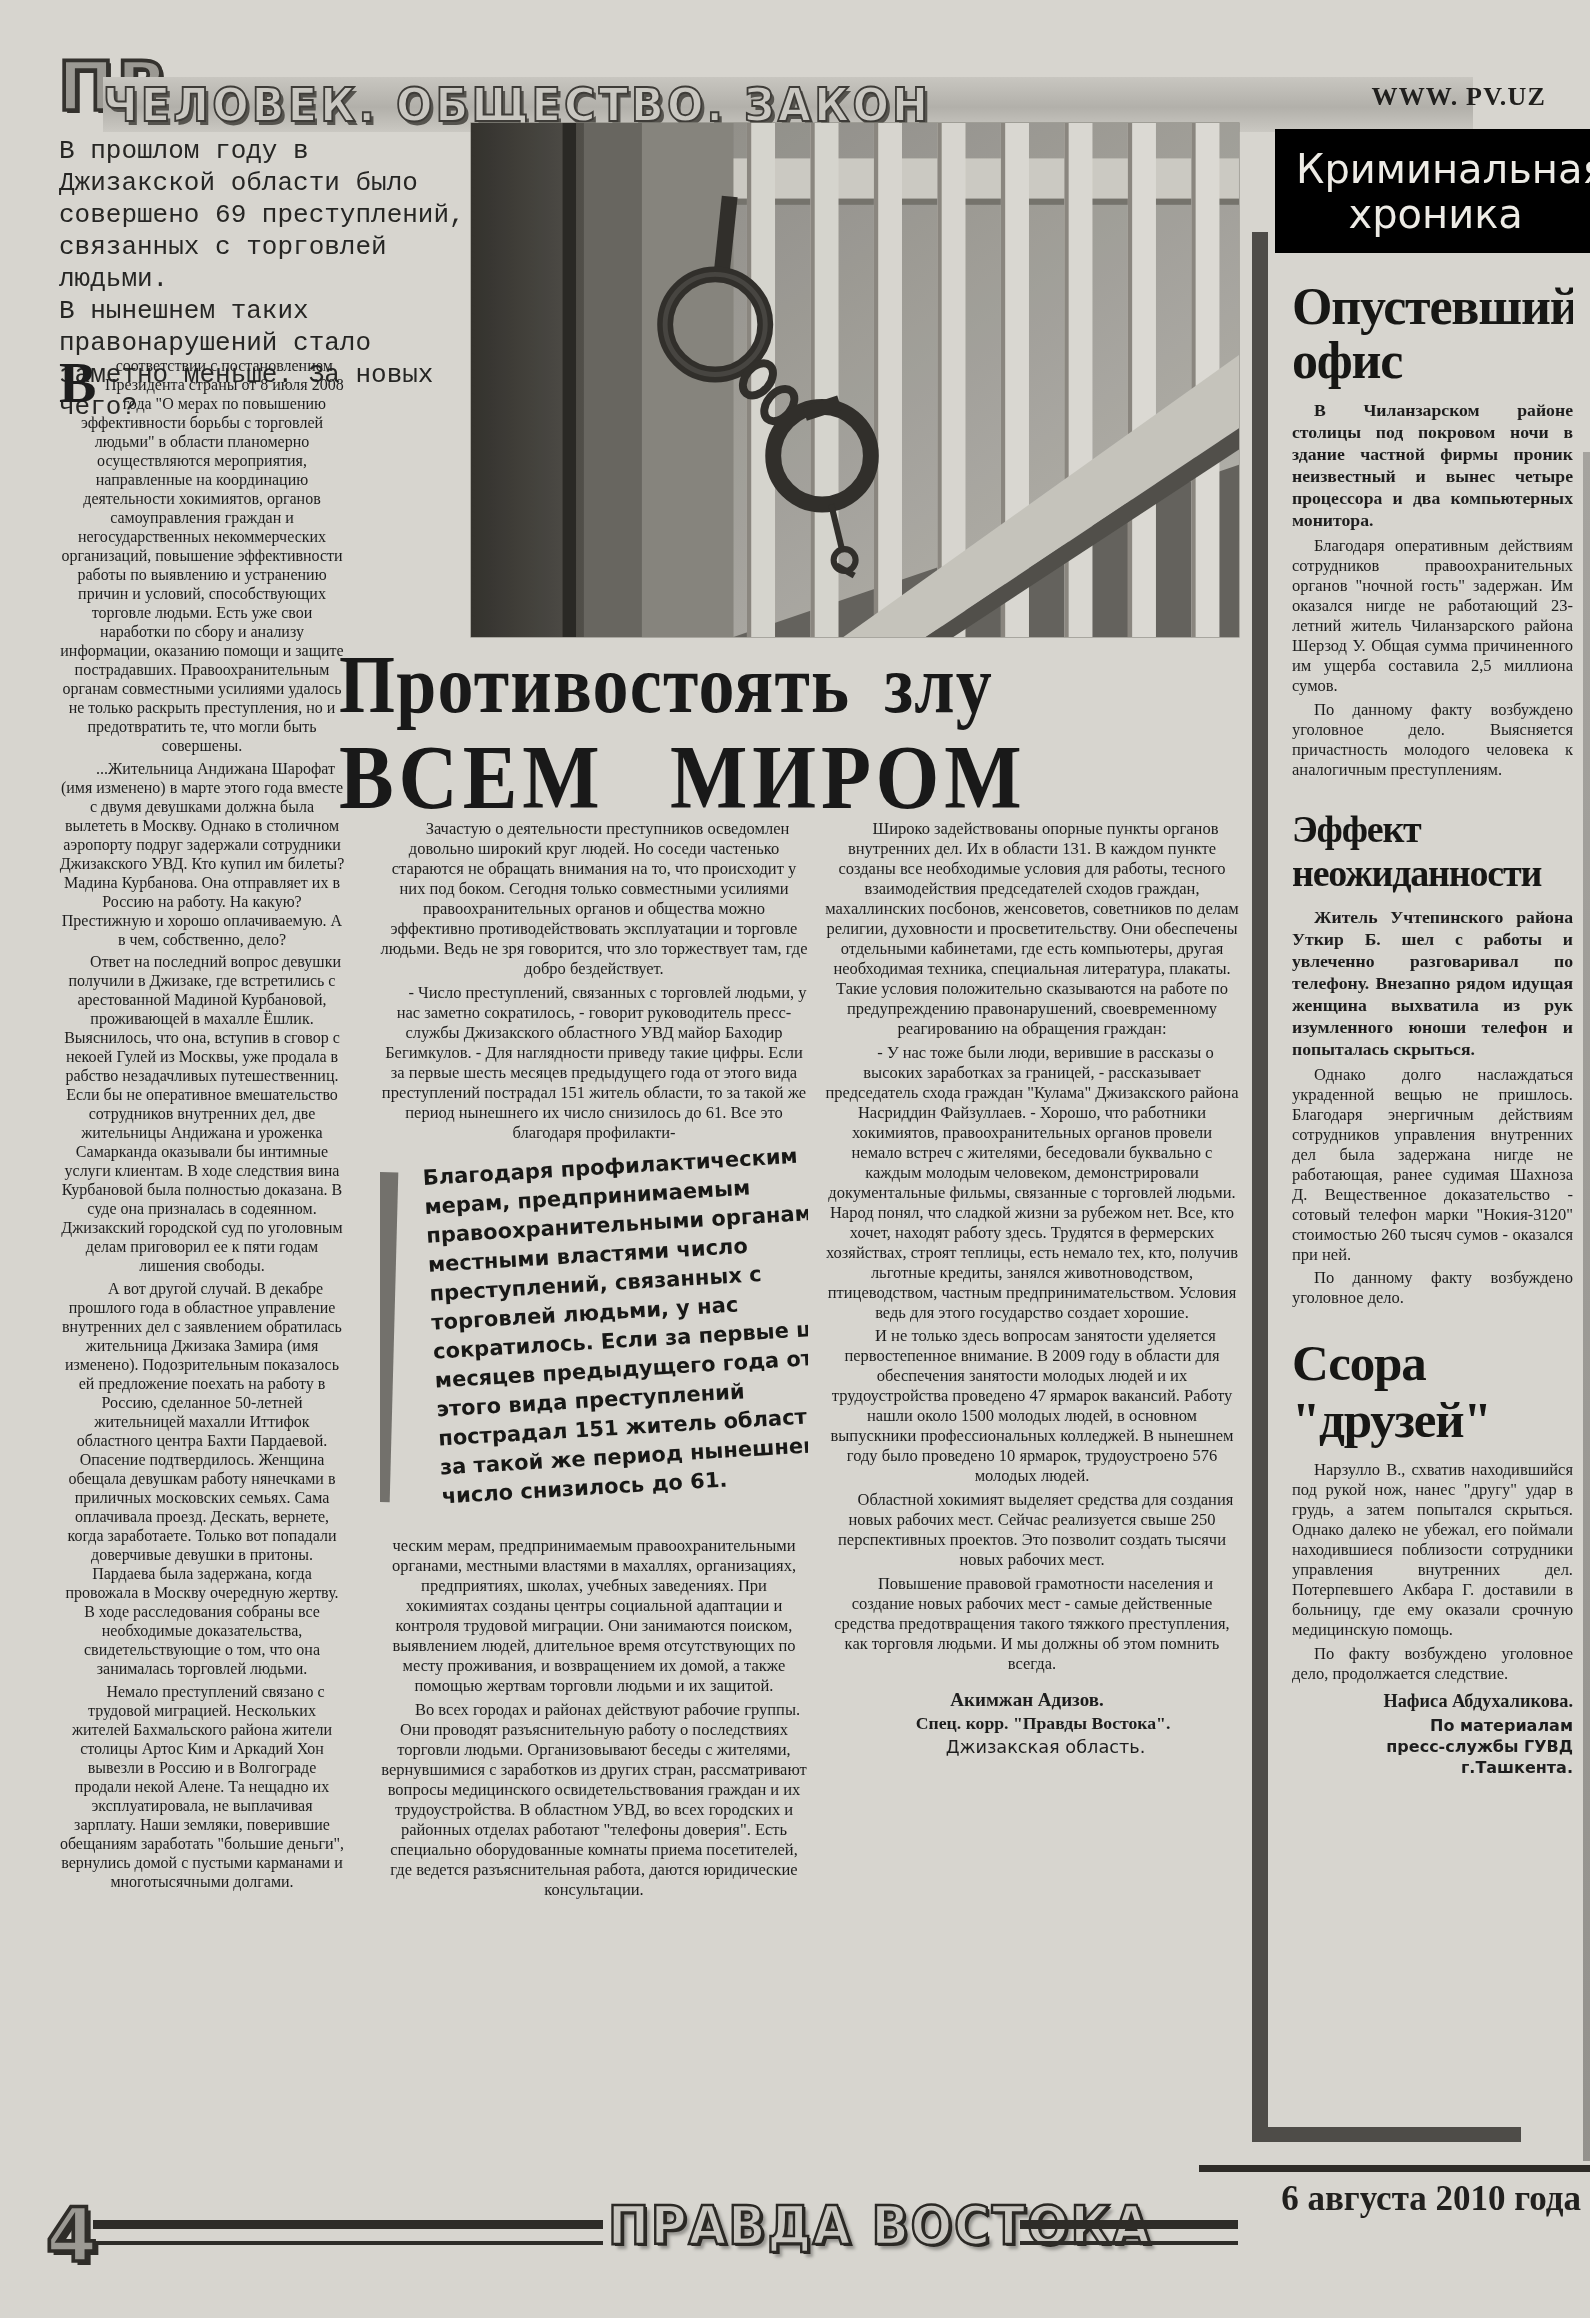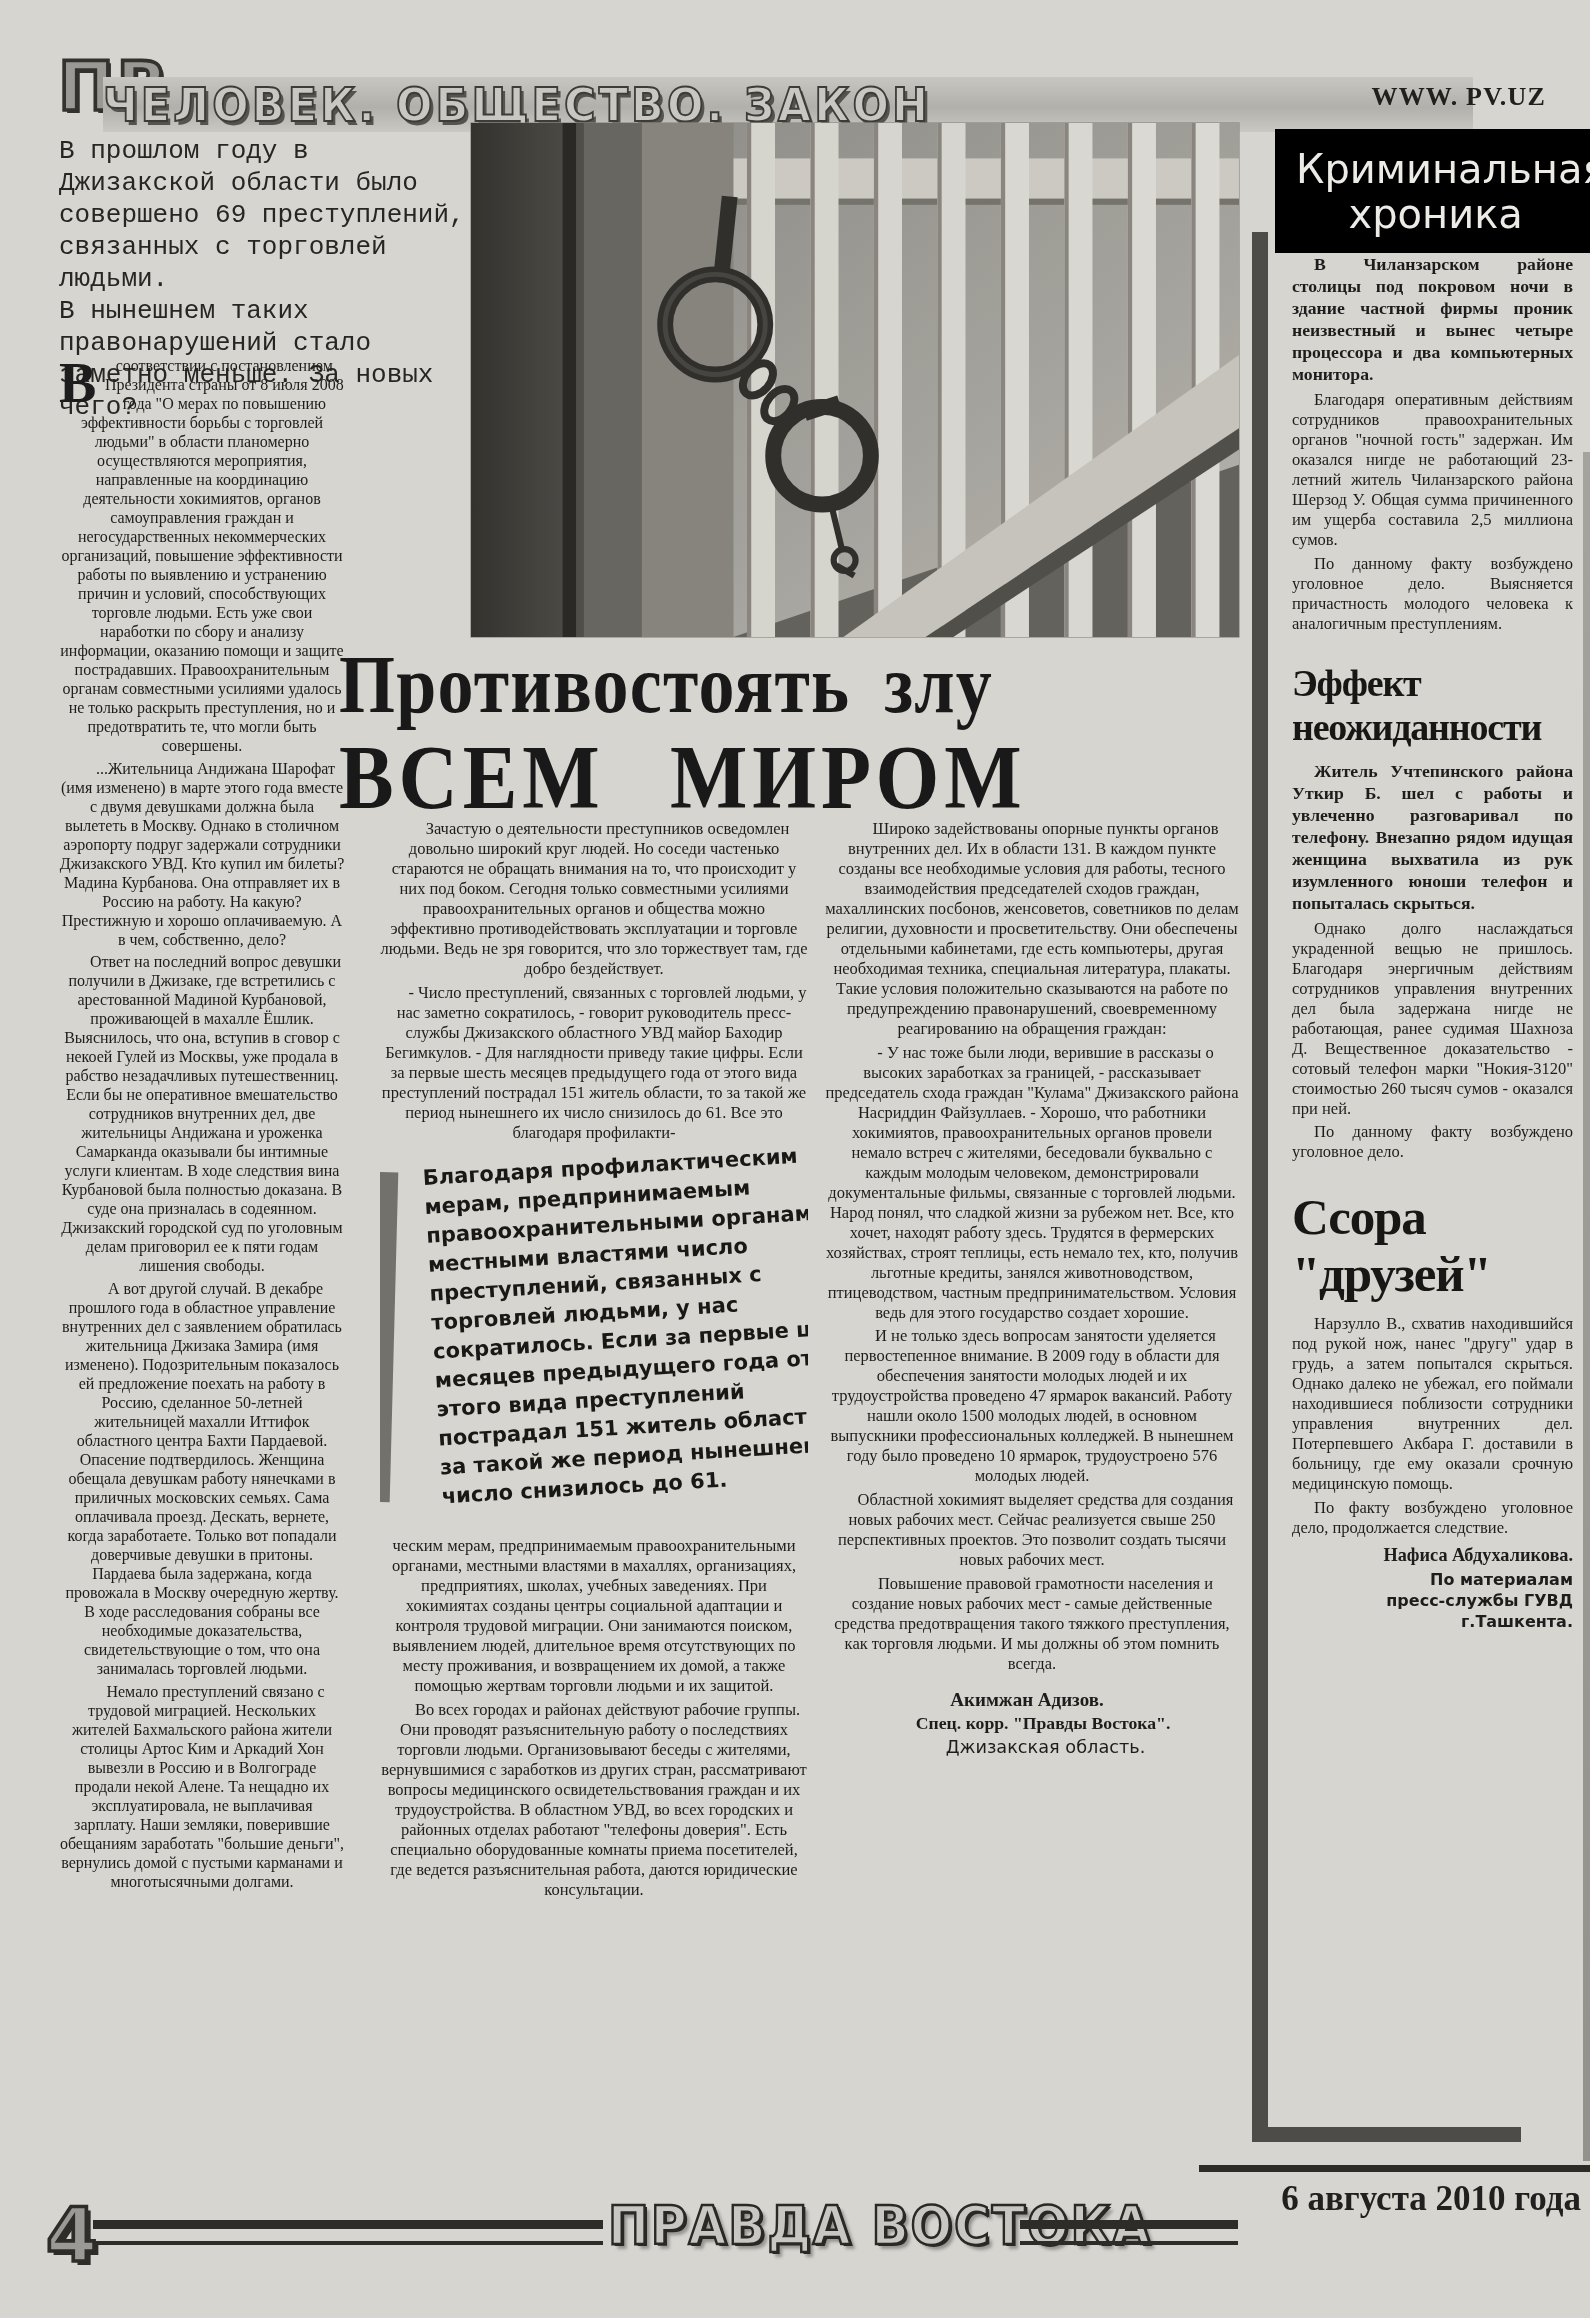--- a/index.html
+++ b/index.html
@@ -204,20 +204,22 @@
     <p class="by3">Джизакская область.</p>
   </div>
 </div>
 
 <div class="abs sidebar">
   <div class="sb-vbar"></div>
   <div class="sb-hbar"></div>
   <div class="sb-badge">Криминальная хроника</div>
   <div class="sb-content">
 
+    <div class="sb-head h1">Опустевший
+офис</div>
     <p class="sb-lead">В Чиланзарском районе столицы под покровом ночи в здание частной фирмы проник неизвестный и вынес четыре процессора и два компьютерных монитора.</p>
     <p class="sb-p">Благодаря оперативным действиям сотрудников правоохранительных органов "ночной гость" задержан. Им оказался нигде не работающий 23-летний житель Чиланзарского района Шерзод У. Общая сумма причиненного им ущерба составила 2,5 миллиона сумов.</p>
     <p class="sb-p">По данному факту возбуждено уголовное дело. Выясняется причастность молодого человека к аналогичным преступлениям.</p>
 
     <div class="sb-head h2">Эффект
 неожиданности</div>
     <p class="sb-lead">Житель Учтепинского района Уткир Б. шел с работы и увлеченно разговаривал по телефону. Внезапно рядом идущая женщина выхватила из рук изумленного юноши телефон и попыталась скрыться.</p>
     <p class="sb-p">Однако долго наслаждаться украденной вещью не пришлось. Благодаря энергичным действиям сотрудников управления внутренних дел была задержана нигде не работающая, ранее судимая Шахноза Д. Вещественное доказательство - сотовый телефон марки "Нокия-3120" стоимостью 260 тысяч сумов - оказался при ней.</p>
     <p class="sb-p">По данному факту возбуждено уголовное дело.</p>
 

